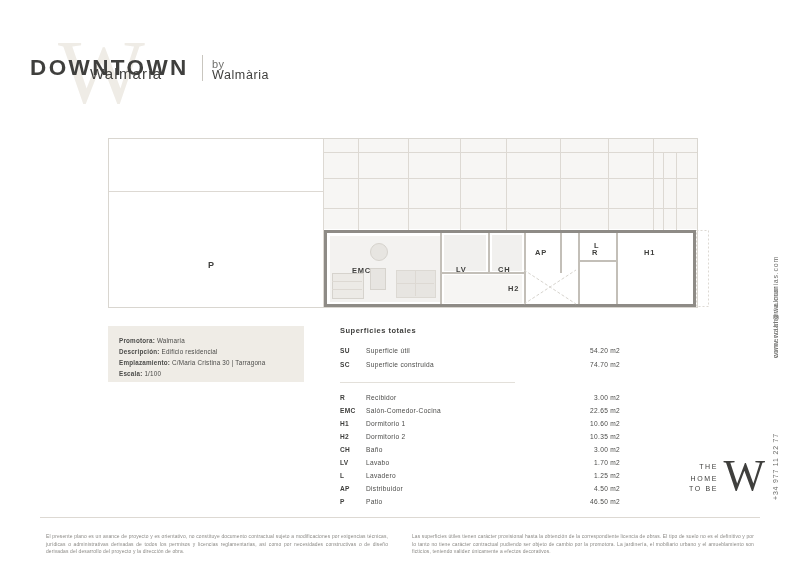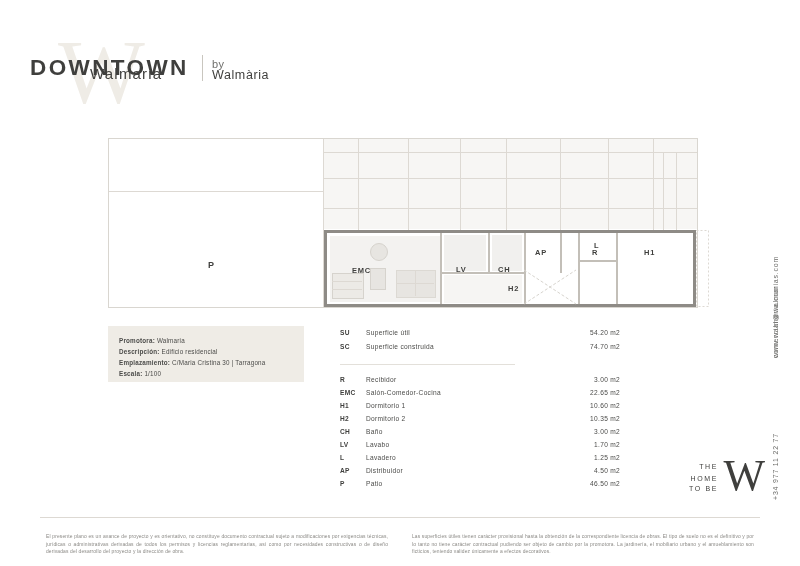--- a/index.html
+++ b/index.html
@@ -395,20 +395,21 @@
       <b>Emplazamiento:</b>
       <span>C/Maria Cristina 30 | Tarragona</span>
     </div>
     <div class="line">
       <b>Escala:</b>
       <span>1/100</span>
     </div>
   </div>
 
   <div id="surfaces">
+    <div class="title">Superficies totales</div>
     <div id="totals">
         <div class="srow">
           <div class="code">SU</div>
           <div class="name">Superficie útil</div>
           <div class="val">54.20 m2</div>
         </div>
         <div class="srow">
           <div class="code">SC</div>
           <div class="name">Superficie construida</div>
           <div class="val">74.70 m2</div>

